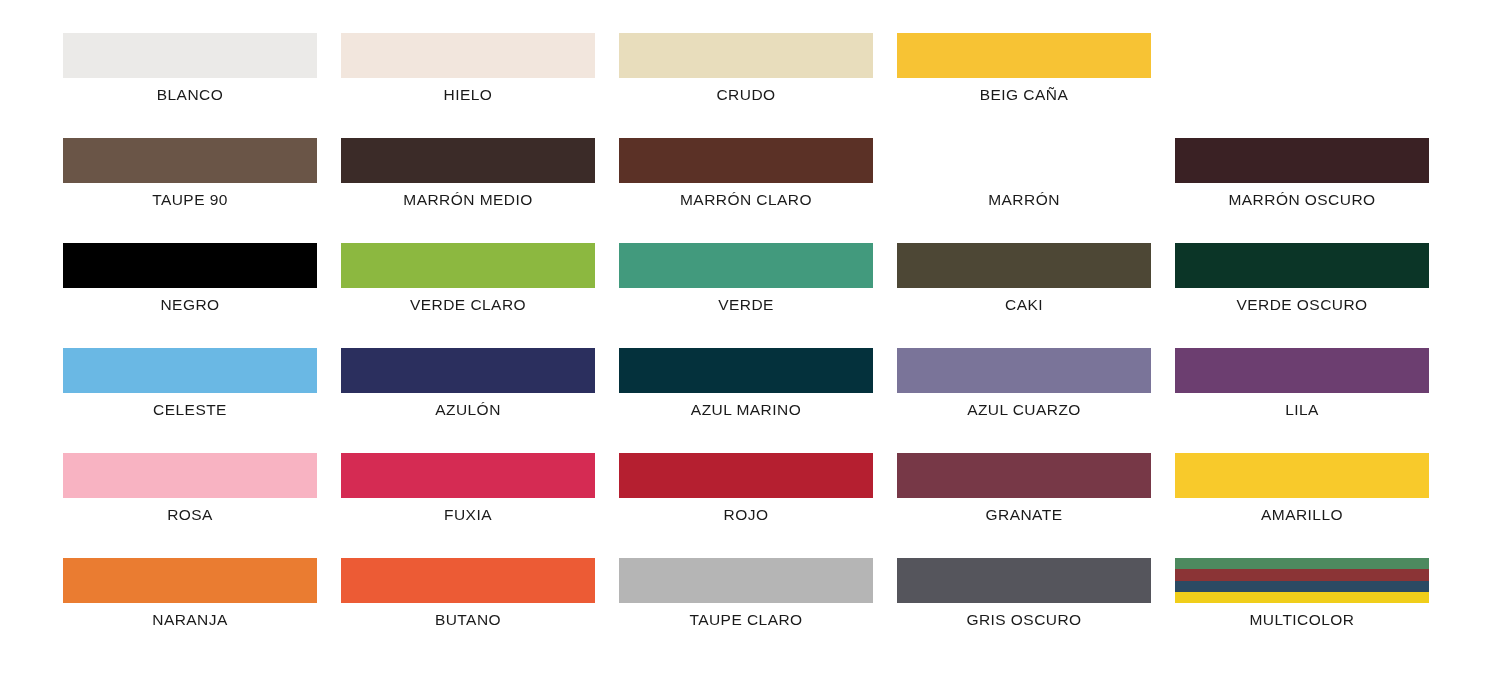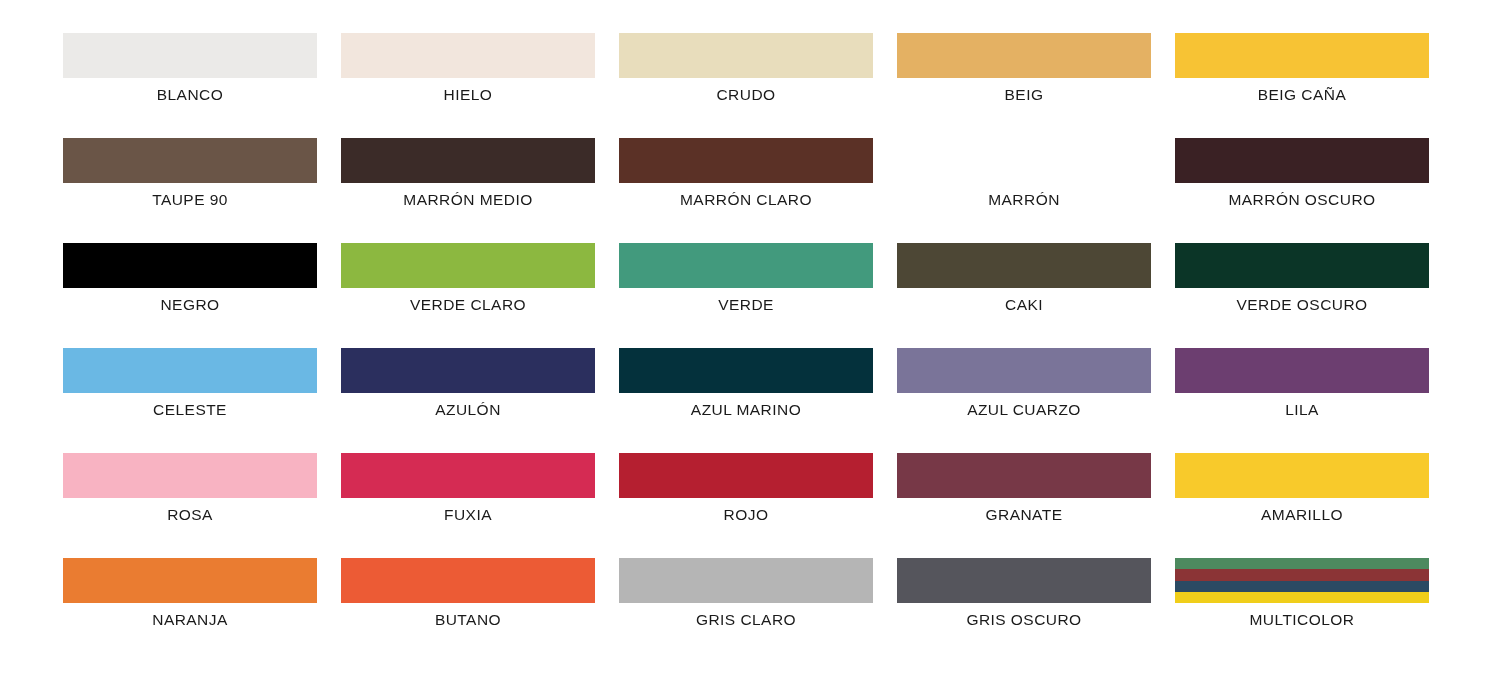--- a/index.html
+++ b/index.html
@@ -74,24 +74,20 @@
       </div>
       <div class="swatch-cell">
         <div class="swatch-chip" style="background: rgb(242, 230, 221);"></div>
         <div class="swatch-label">HIELO</div>
       </div>
       <div class="swatch-cell">
         <div class="swatch-chip" style="background: rgb(232, 221, 188);"></div>
         <div class="swatch-label">CRUDO</div>
       </div>
       <div class="swatch-cell">
-        <div class="swatch-chip" style="background: rgb(228, 177, 99);"></div>
-        <div class="swatch-label">BEIG</div>
-      </div>
-      <div class="swatch-cell">
         <div class="swatch-chip" style="background: rgb(247, 195, 52);"></div>
         <div class="swatch-label">BEIG CAÑA</div>
       </div>
     </div>
     <div class="palette-row">
       <div class="swatch-cell">
         <div class="swatch-chip" style="background: rgb(106, 85, 71);"></div>
         <div class="swatch-label">TAUPE 90</div>
       </div>
       <div class="swatch-cell">
@@ -181,21 +177,21 @@
       <div class="swatch-cell">
         <div class="swatch-chip" style="background: rgb(234, 124, 49);"></div>
         <div class="swatch-label">NARANJA</div>
       </div>
       <div class="swatch-cell">
         <div class="swatch-chip" style="background: rgb(236, 91, 53);"></div>
         <div class="swatch-label">BUTANO</div>
       </div>
       <div class="swatch-cell">
         <div class="swatch-chip" style="background: rgb(181, 181, 181);"></div>
-        <div class="swatch-label">GRIS CLARO</div>
+        <div class="swatch-label">TAUPE CLARO</div>
       </div>
       <div class="swatch-cell">
         <div class="swatch-chip" style="background: rgb(85, 85, 92);"></div>
         <div class="swatch-label">GRIS OSCURO</div>
       </div>
       <div class="swatch-cell">
         <div class="swatch-chip">
           <span class="stripe" style="background: rgb(77, 138, 95); height: 24.4444%;"></span>
           <span class="stripe" style="background: rgb(139, 52, 54); height: 26.6667%;"></span>
           <span class="stripe" style="background: rgb(43, 74, 99); height: 24.4444%;"></span>

